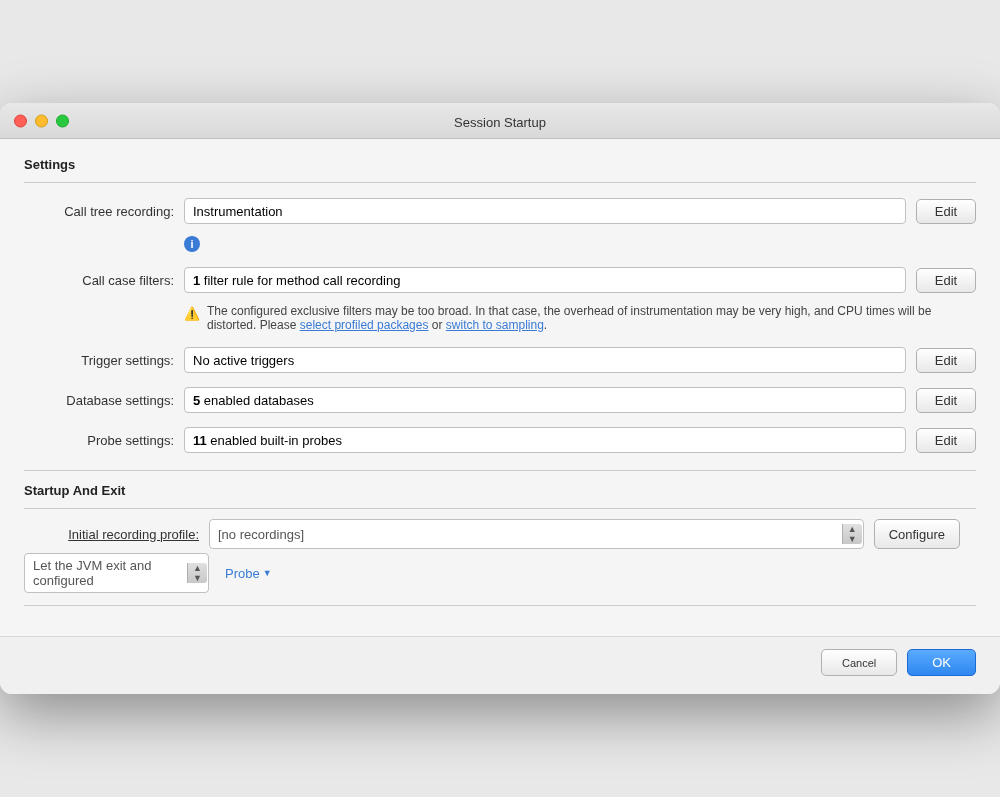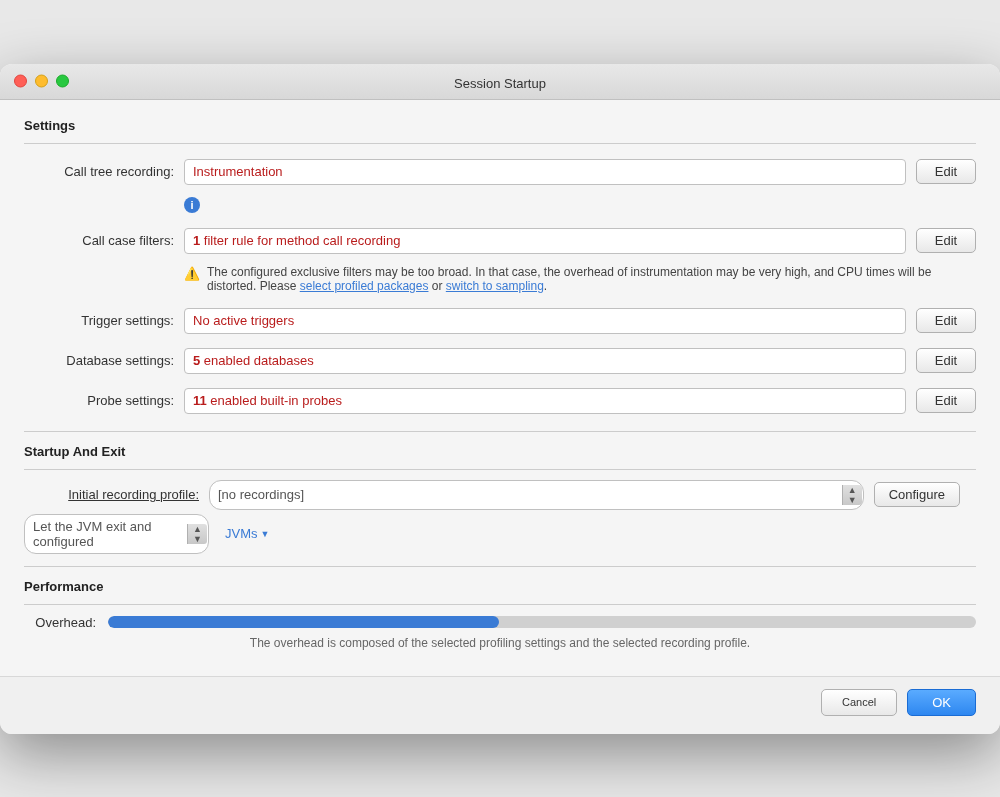--- a/index.html
+++ b/index.html
@@ -92,21 +92,21 @@
       display: flex;
       align-items: center;
     }
 
     .value-box {
       border: 1px solid #c0c0c0;
       background: white;
       border-radius: 4px;
       padding: 4px 8px;
       font-size: 13px;
-      color: #b91c1c;
+      color: #000000;
       width: 100%;
       min-height: 26px;
       display: flex;
       align-items: center;
     }
 
     .value-box strong {
       font-weight: 600;
     }
 
@@ -202,21 +202,21 @@
     }
 
     .startup-value {
       display: flex;
       align-items: center;
     }
 
     .select-box {
       border: 1px solid #c0c0c0;
       background: white;
-      border-radius: 12px;
+      border-radius: 4px;
       padding: 4px 8px;
       font-size: 13px;
       color: #555;
       width: 100%;
       min-height: 26px;
       display: flex;
       align-items: center;
       justify-content: space-between;
     }
 
@@ -233,21 +233,20 @@
       margin-right: -7px;
       margin-left: 4px;
       font-size: 9px;
       color: #555;
       flex-shrink: 0;
     }
 
     .startup-btn-cell {
       padding: 0 16px 0 10px;
       display: flex;
-      align-items: center;
     }
 
     .more-btn {
       background: none;
       border: none;
       color: #3a7bd5;
       font-size: 13px;
       cursor: pointer;
       display: flex;
       align-items: center;
@@ -460,40 +459,28 @@
 
     <div class="startup-grid">
       <div class="startup-value">
         <div class="select-box">
           <span>Let the JVM exit and configured</span>
           <div class="select-arrows">▲<br>▼</div>
         </div>
       </div>
       <div class="startup-btn-cell">
         <button class="more-btn">
-          <span>JVMs</span>
+          <span>Probe</span>
           <span class="more-arrow">▼</span>
         </button>
       </div>
     </div>
 
     <div class="divider"></div>
 
-    <div class="perf-section">
-      <div class="section-header">Performance</div>
-
-      <div class="overhead-row">
-        <span class="overhead-label">Overhead:</span>
-        <div class="progress-bar-container">
-          <div class="progress-bar-fill" style="width: 45%"></div>
-        </div>
-      </div>
-
-      <div class="overhead-desc">The overhead is composed of the selected profiling settings and the selected recording profile.</div>
-    </div>
 
   </div>
 
   <div class="footer">
     <button class="btn-cancel">Cancel</button>
     <button class="btn-ok">OK</button>
   </div>
 </div>
 
 </body></html>

